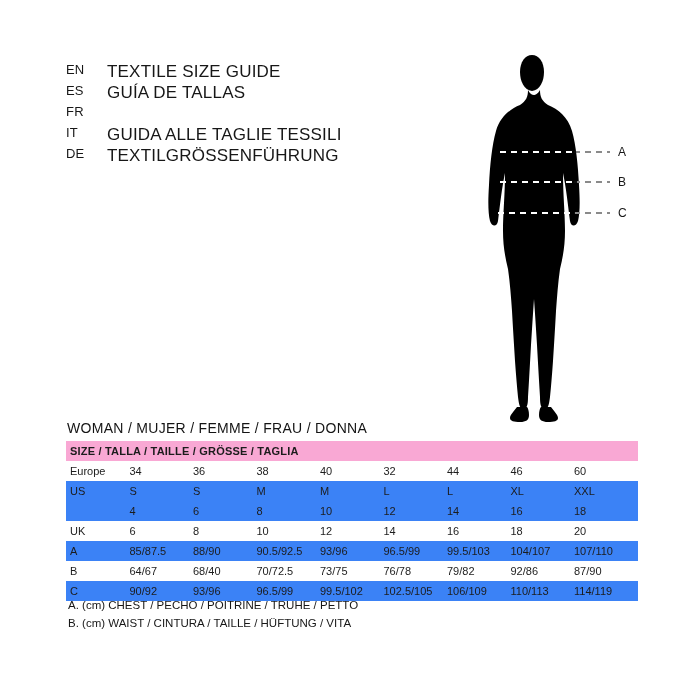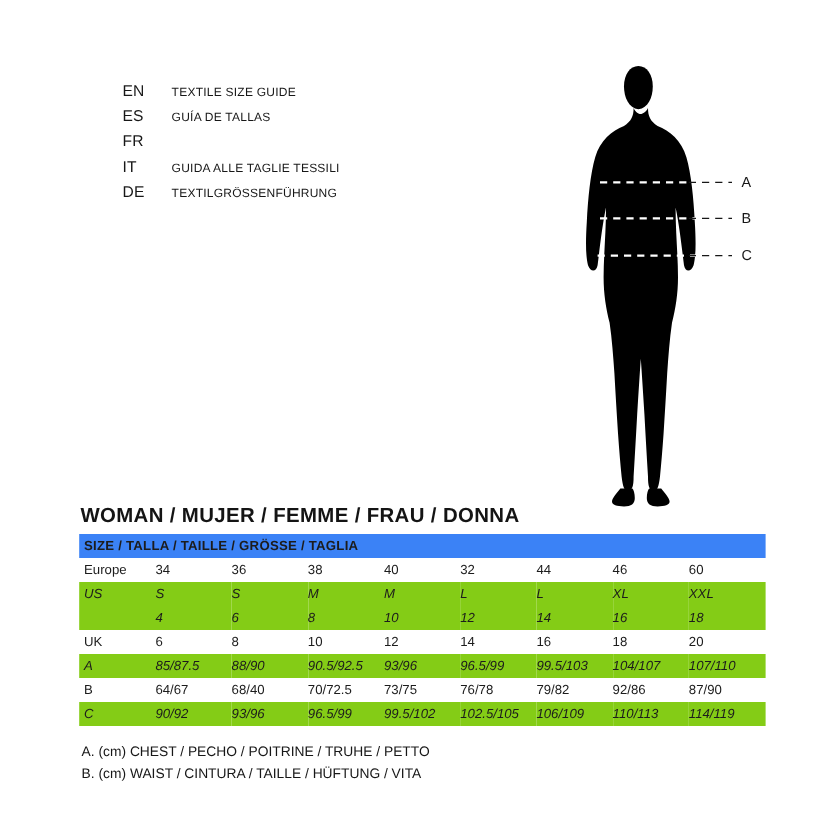--- a/index.html
+++ b/index.html
@@ -18,32 +18,31 @@
 
   
   .lang-block {
     position: absolute;
     left: 66px;
     top: 62px;
     width: 340px;
   }
   .lang-row {
     display: flex;
-    align-items: flex-end;
+    align-items: flex-start;
     height: 21px;
-    margin-left: 36px;
   }
   .lang-code {
     width: 41px;
     font-size: 13px;
     letter-spacing: 0.2px;
     color: #171717;
   }
   .lang-text {
-    font-size: 10px;
+    font-size: 17px;
     letter-spacing: 0.2px;
     color: #171717;
   }
 
   
   .figure-wrap {
     position: absolute;
     left: 470px;
     top: 45px;
     width: 180px;
@@ -61,22 +60,22 @@
   }
 
   
   .table-area {
     position: absolute;
     left: 66px;
     top: 418px;
     width: 572px;
   }
   .title-row {
-    font-size: 17px;
-    font-weight: bold;
+    font-size: 14px;
+    font-weight: normal;
     letter-spacing: 0.3px;
     padding: 2px 0 5px 1px;
     color: #141414;
   }
   table.size-table {
     border-collapse: collapse;
     width: 572px;
     table-layout: fixed;
     font-size: 11px;
     color: #1c1c1c;
@@ -88,37 +87,36 @@
   }
   .col-label {
     width: 100px;
     padding-left: 4px !important;
     text-align: left;
   }
   .val {
     text-align: left;
   }
   tr.shade td {
-    background: #84cc16;
-    font-style: italic;
+    background: #3b82f6;
   }
   tr.head-row td {
-    background: #3b82f6;
+    background: #f9a8d4;
     font-weight: bold;
     font-size: 11px;
   }
   tr.head-row td.col-label {
     letter-spacing: 0.2px;
   }
 
   
   .footnotes {
     position: absolute;
     left: 68px;
-    top: 619px;
+    top: 597px;
     font-size: 11.5px;
     line-height: 17.5px;
     color: #171717;
   }
 </style>
 </head>
 <body>
 
 <div class="lang-block">
   <div class="lang-row">

